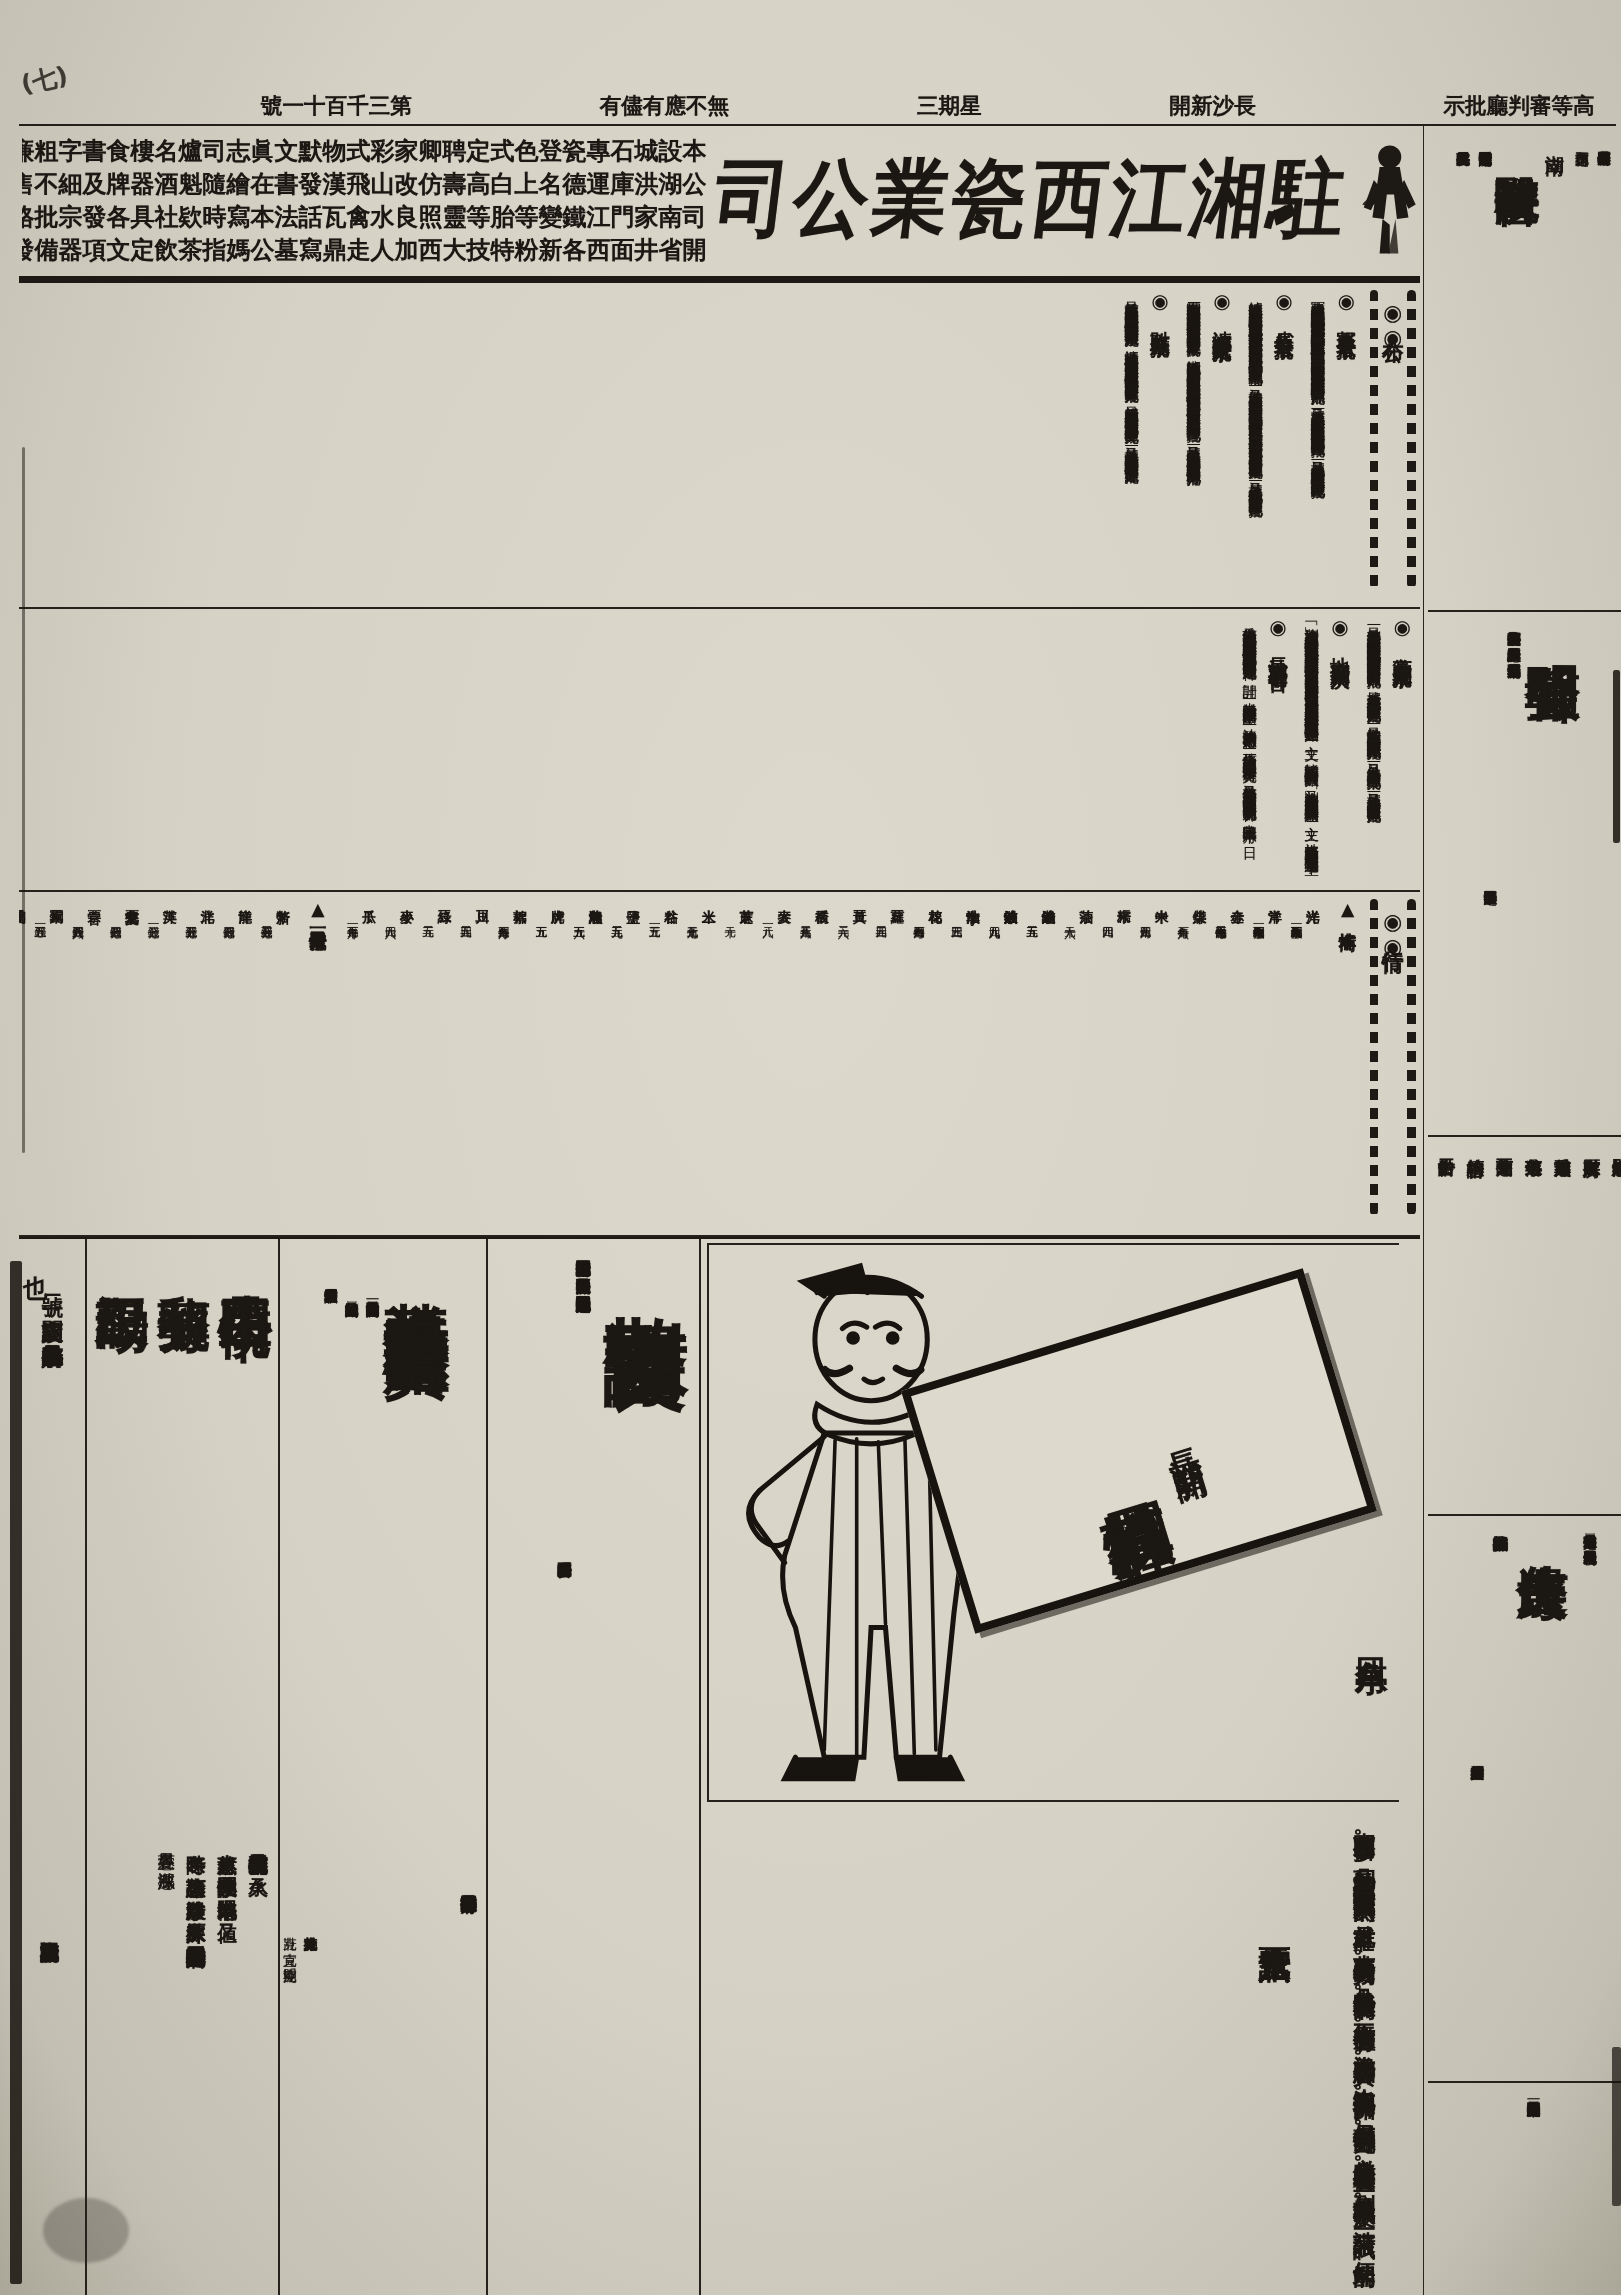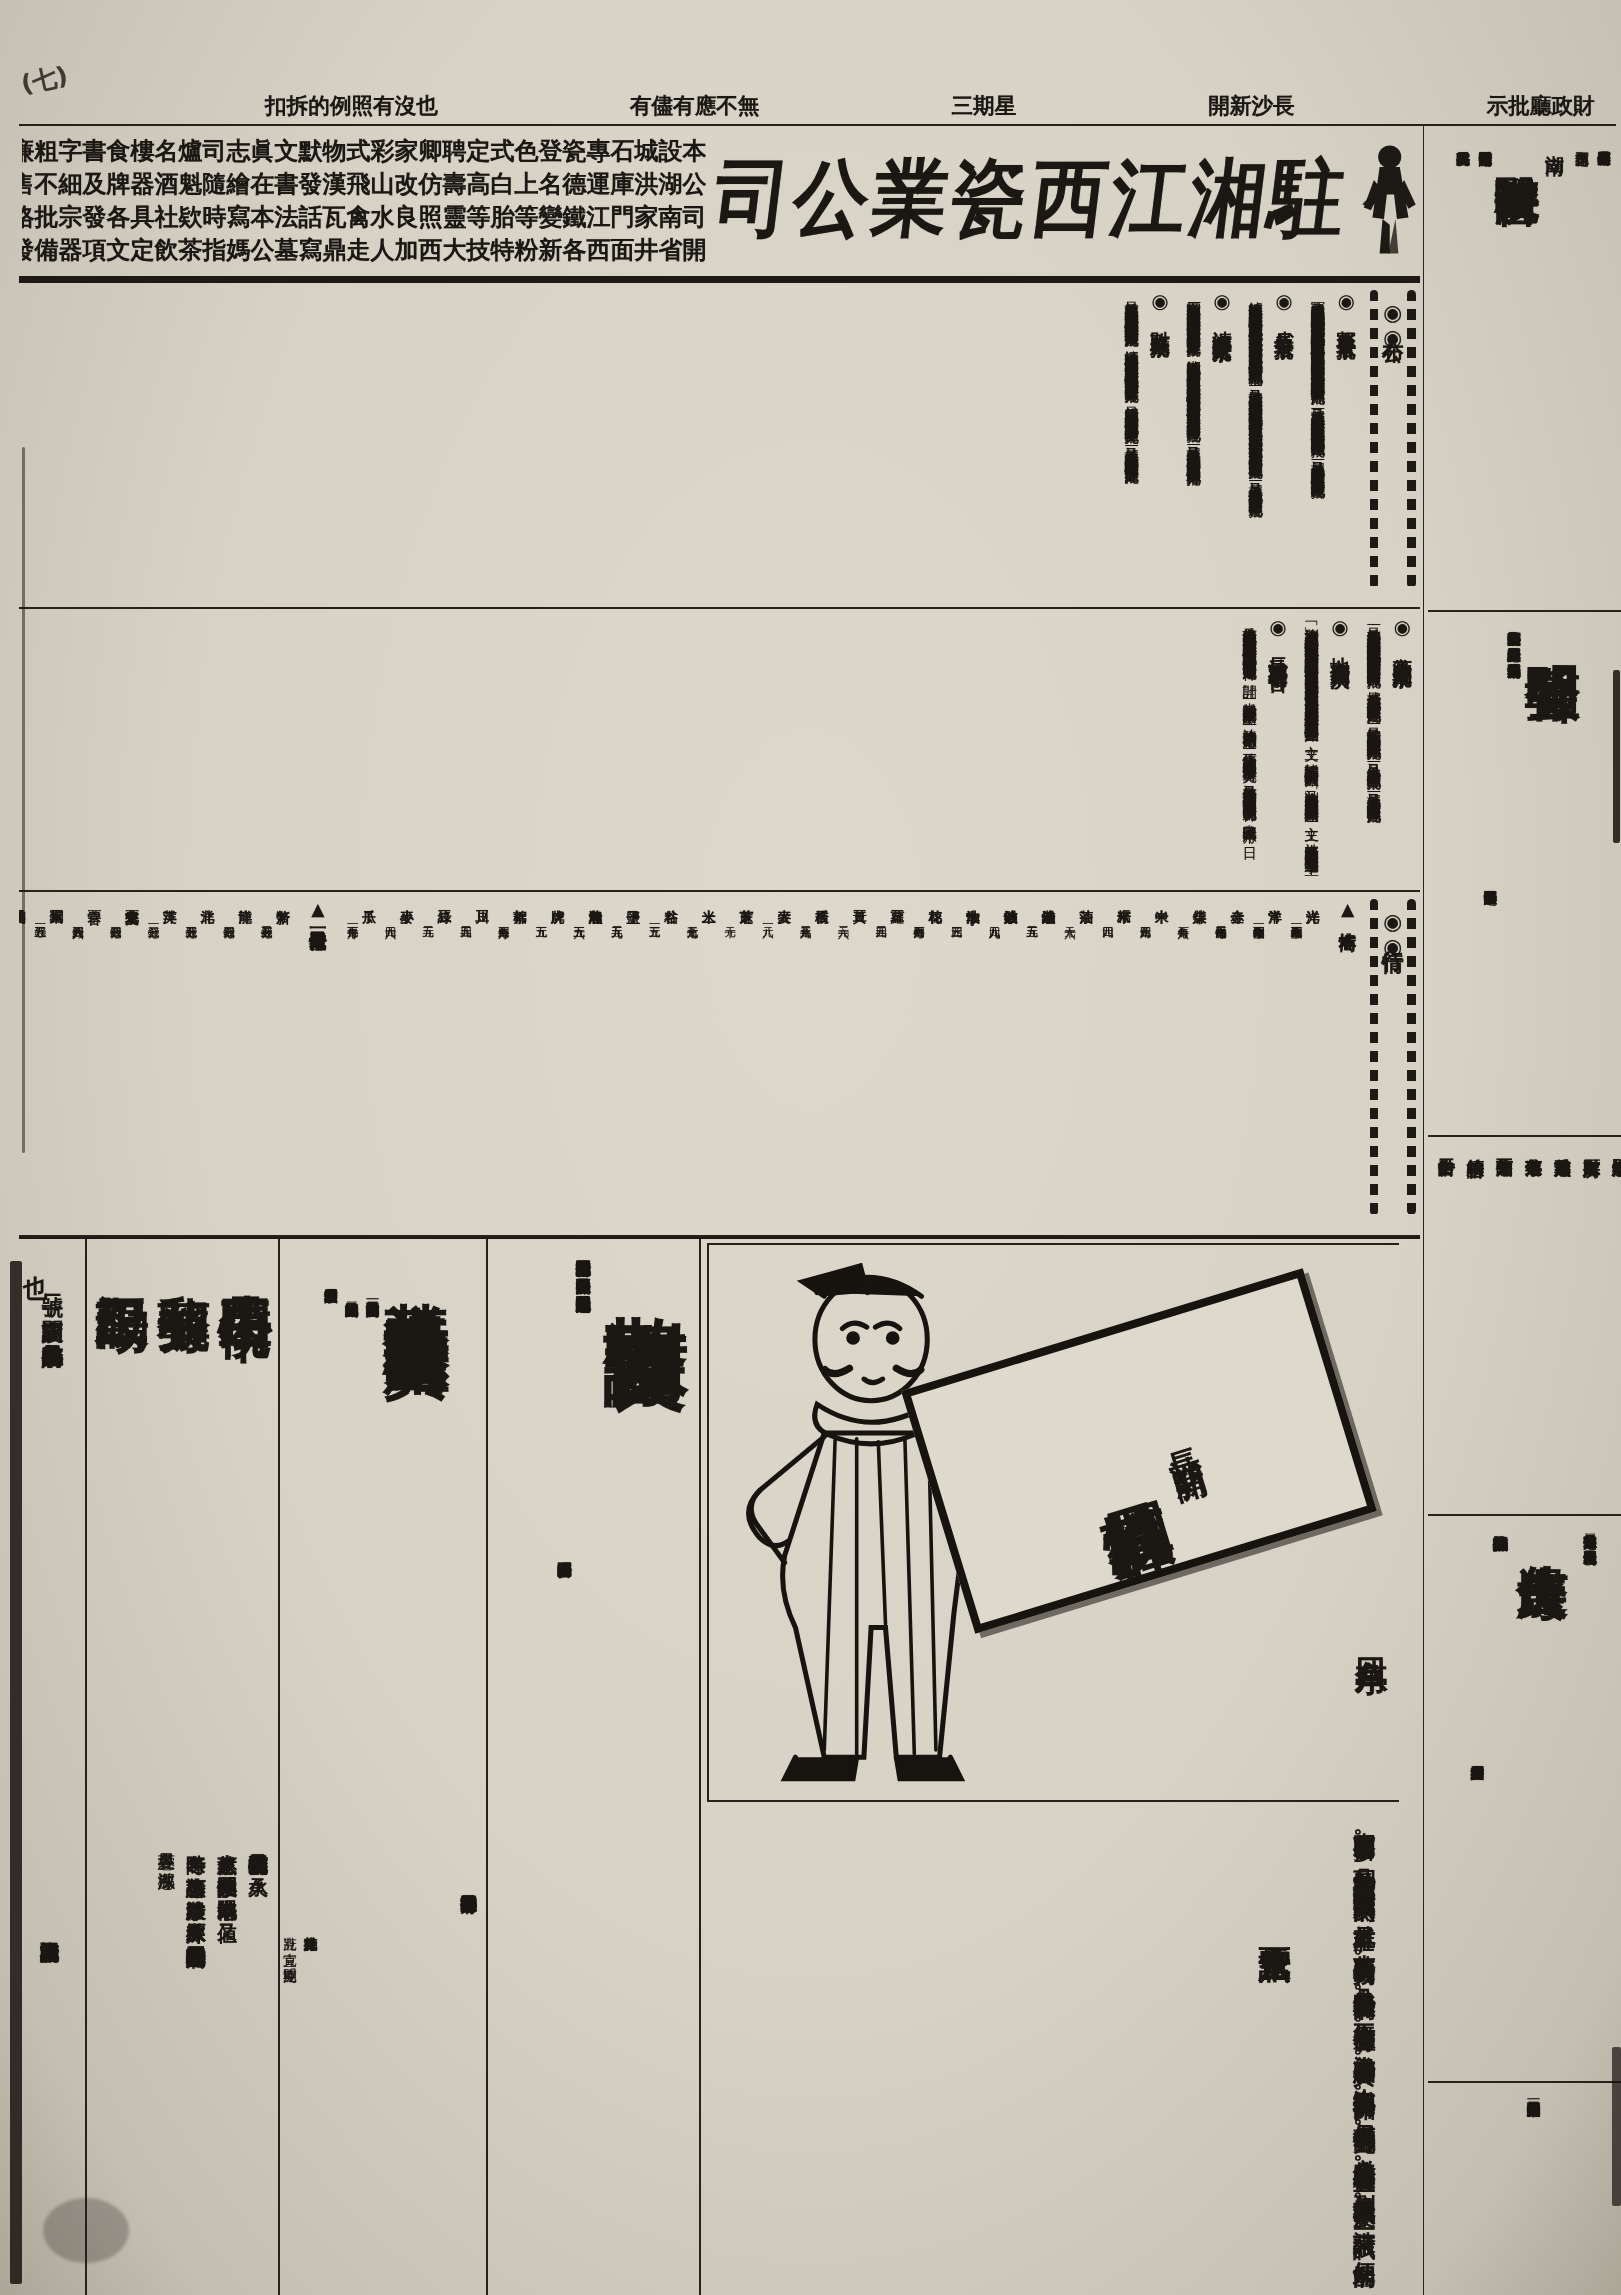--- a/index.html
+++ b/index.html
@@ -86,25 +86,25 @@
 <div class="page">
 
   <div class="streak" style="left:10px;top:1261px;width:11.5px;height:1023px;"></div>
   <div class="streak" style="left:21.6px;top:447px;width:3.6px;height:706px;opacity:.5;"></div>
   <div class="streak" style="left:1613px;top:670px;width:7.2px;height:173px;"></div>
   <div class="streak" style="left:1612px;top:2047px;width:8.6px;height:159px;opacity:.7;"></div>
   <div class="smudge" style="left:43px;top:2198px;width:86px;height:65px;"></div>
 
   <div class="masthead">
     <div class="mh-marker deg">(七)</div>
-    <div class="mh-item rtl deg">也沒有照例的拆扣</div>
+    <div class="mh-item rtl deg">第三千百十一號</div>
     <div class="mh-item rtl deg">無不應有儘有</div>
     <div class="mh-item rtl deg">星期三</div>
     <div class="mh-item rtl deg">長沙新開</div>
-    <div class="mh-item rtl deg">財政廳批示</div>
+    <div class="mh-item rtl deg">高等審判廳批示</div>
   </div>
 
   <div class="cols">
 
     <div class="main">
 
       <div class="banner">
         <div class="banner-lines deg">
 
         <div class="rtl">本設城石專瓷登色式定聘卿家彩式物默文眞志司爐名樓食書字粗廉價零個六君任不</div>

